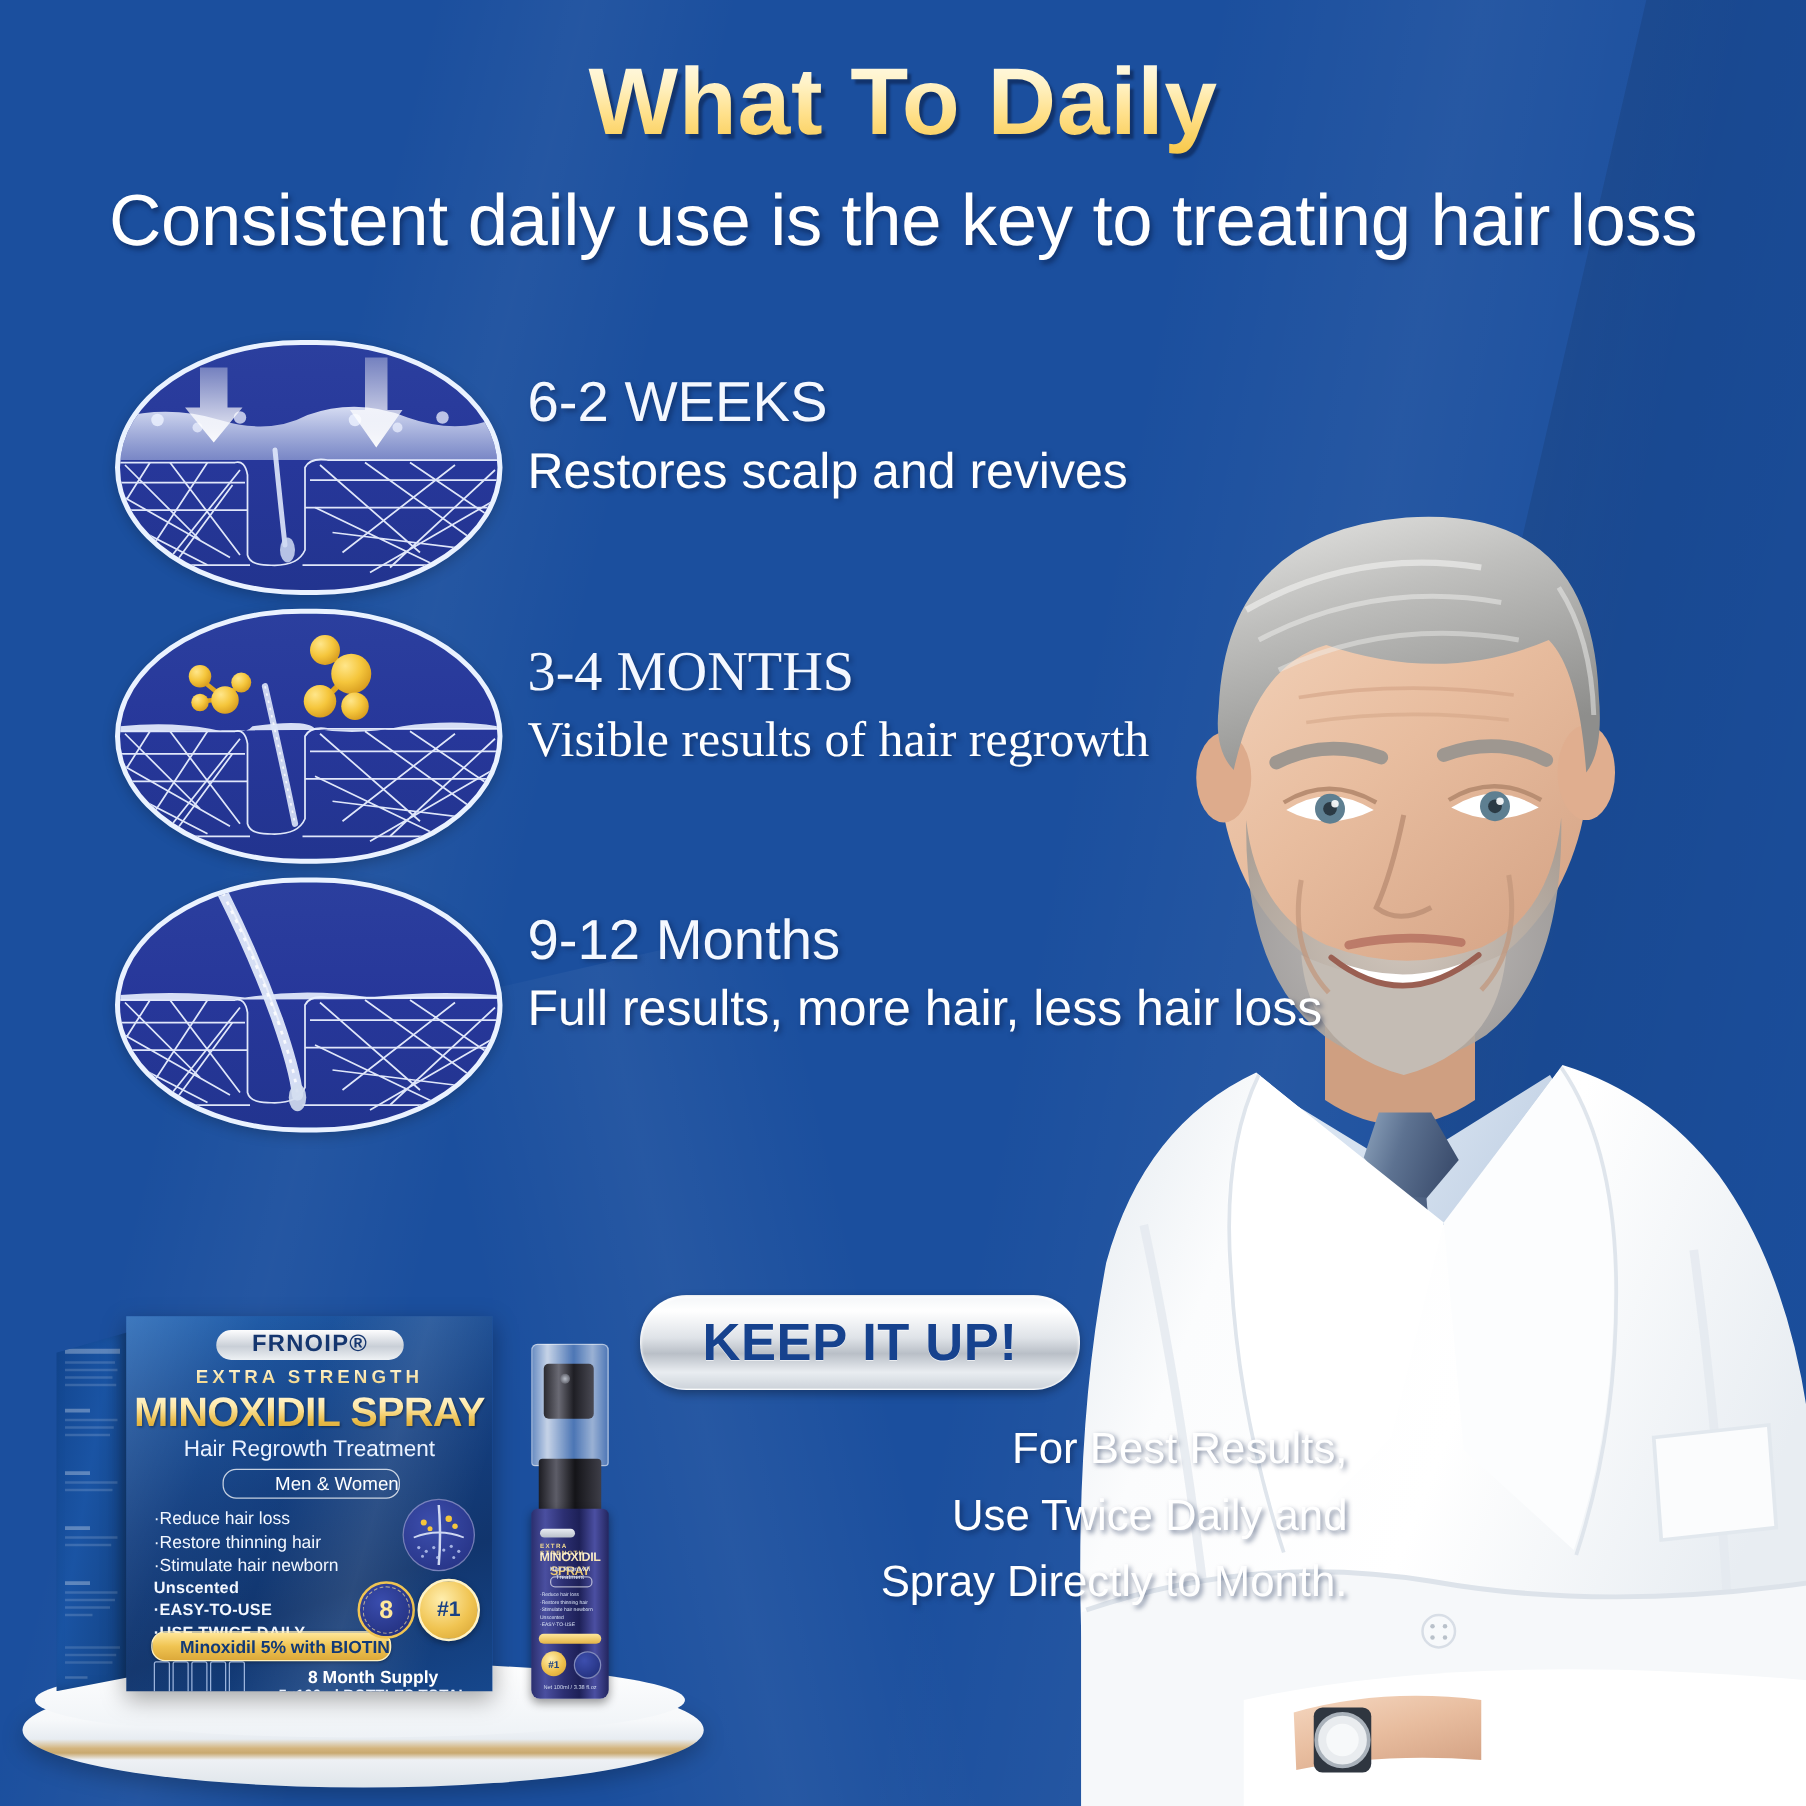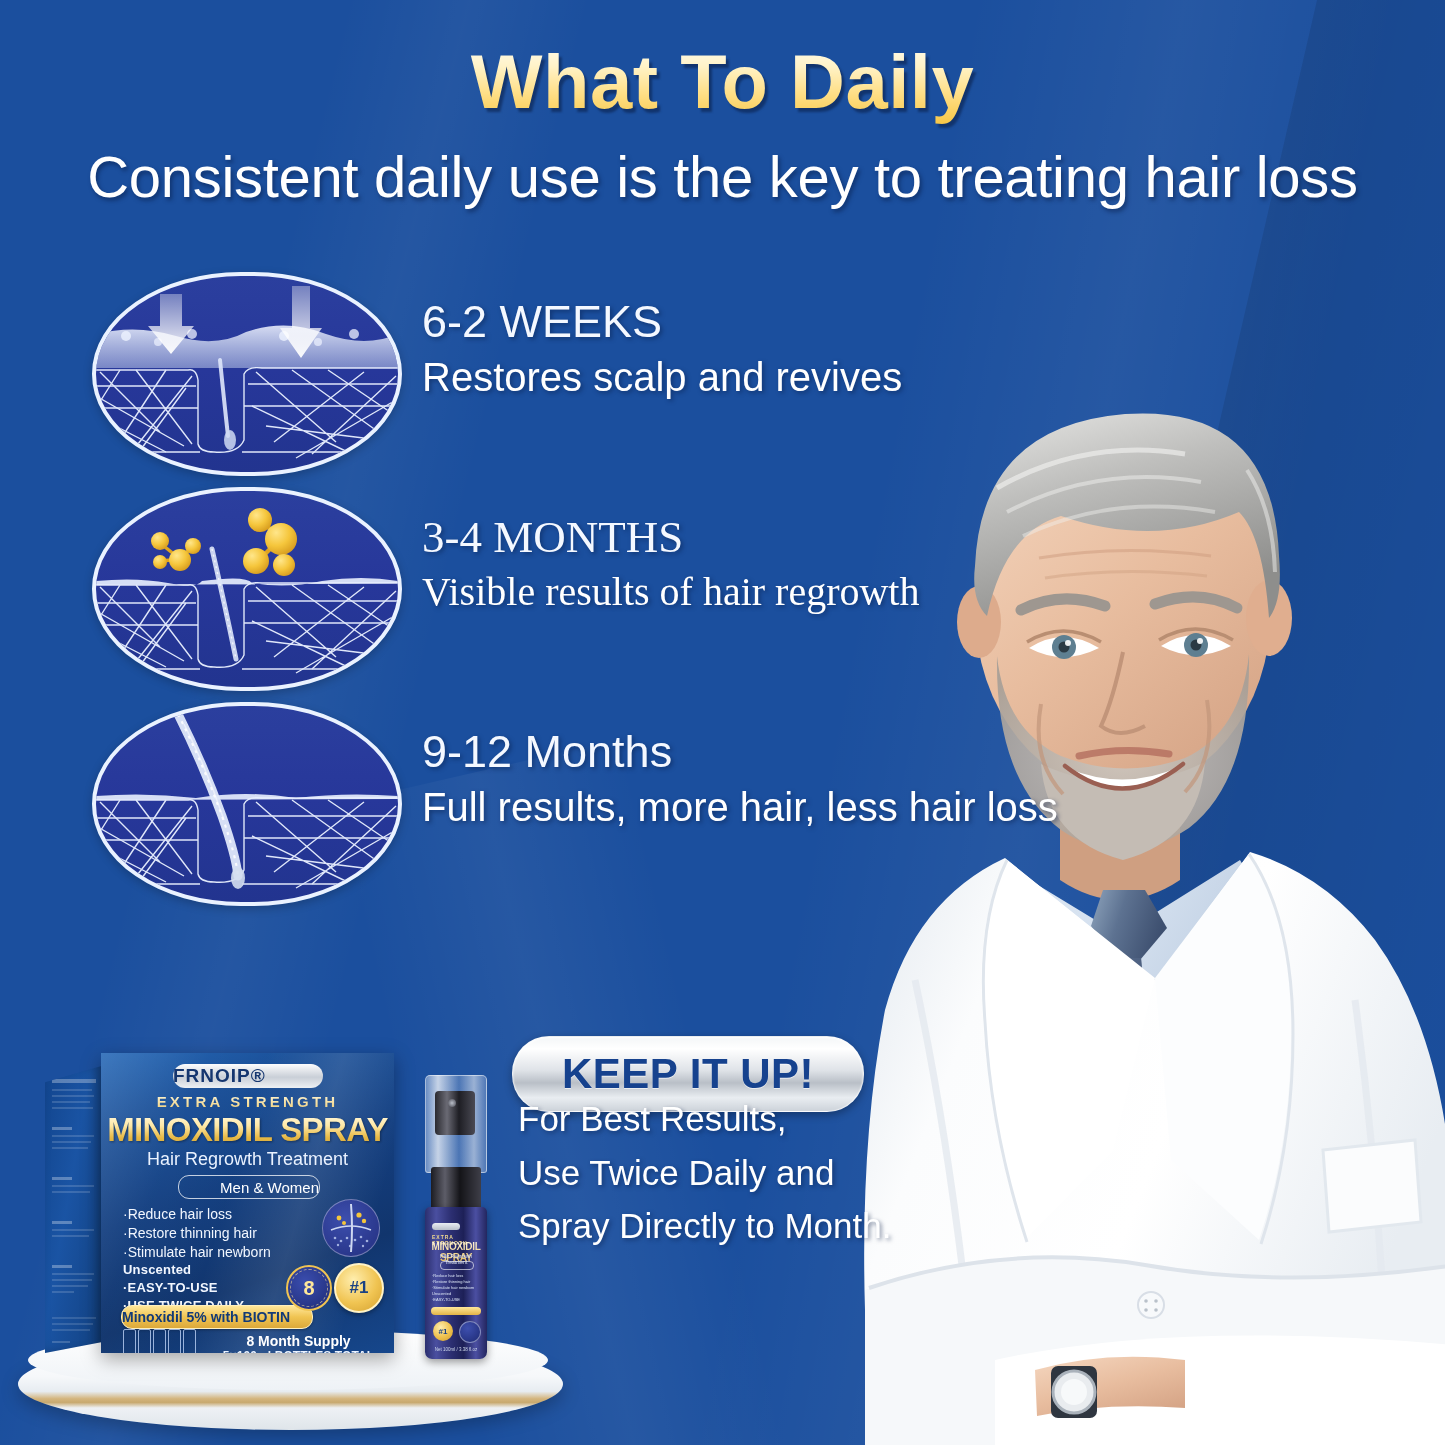--- a/index.html
+++ b/index.html
@@ -82,21 +82,21 @@
     background:linear-gradient(180deg,#f4f6f8 0%,#ffffff 16%,#dfe3e8 45%,#b9bfc7 62%,#e9edf1 82%,#cdd3da 100%);
     box-shadow:0 3px 8px rgba(0,0,0,.32),inset 0 1px 2px rgba(255,255,255,.9);
     display:flex;align-items:center;justify-content:center;
     border:1px solid rgba(255,255,255,.55);
   }
   .pill span{
     font-size:42px;font-weight:bold;color:#16428e;letter-spacing:.5px;
     text-shadow:0 1px 0 rgba(255,255,255,.6);
   }
 
-  .advice{position:absolute;left:518px;top:1092px;width:560px;}
+  .advice{position:absolute;left:518px;top:1132px;width:560px;text-align:right;}
   .advice div{
     font-size:35px;color:#ffffff;line-height:1.53;font-weight:normal;
     text-shadow:2px 2px 4px rgba(8,28,70,.5);
   }
 
   
   .podium{
     position:absolute;left:18px;top:1338px;width:545px;height:92px;
     border-radius:50%;
     background:linear-gradient(180deg,#ffffff 0%,#f6f8fa 42%,#e7ecf1 58%,#d4b57e 66%,#c8a96f 70%,#eef1f5 76%,#dfe5ea 100%);
@@ -123,21 +123,21 @@
       linear-gradient(112deg,rgba(255,255,255,.14) 0%,rgba(255,255,255,.02) 26%,rgba(255,255,255,0) 48%),
       linear-gradient(160deg,#1f63b4 0%,#1a5099 18%,#143f80 44%,#11356d 70%,#16478c 100%);
     box-shadow:0 6px 18px rgba(0,0,0,.35);
     overflow:hidden;color:#fff;
   }
   .boxSheen{position:absolute;top:-40px;left:120px;width:150px;height:420px;transform:rotate(16deg);
     background:linear-gradient(90deg,rgba(255,255,255,0),rgba(255,255,255,.11),rgba(255,255,255,0));}
   .brandPill{
     position:absolute;left:72px;top:11px;width:150px;height:24px;border-radius:12px;
     background:linear-gradient(180deg,#fdfdfe,#c9cfd7 55%,#eef1f4);
-    display:flex;align-items:center;
+    display:flex;align-items:center;justify-content:center;
   }
   .brandPill span{font-size:19px;font-weight:bold;color:#15366f;letter-spacing:1px;}
   .boxExtra{
     position:absolute;left:0;top:40px;width:293px;text-align:center;
     font-size:15px;font-weight:bold;letter-spacing:3.2px;
     background:linear-gradient(180deg,#fff8dd,#f0cf78);
     -webkit-background-clip:text;background-clip:text;-webkit-text-fill-color:transparent;color:transparent;
   }
   .boxMain{
     position:absolute;left:0;top:58px;width:293px;text-align:center;
@@ -155,21 +155,21 @@
     border:1px solid rgba(255,255,255,.75);display:flex;align-items:center;justify-content:flex-end;
   }
   .menPill span{font-size:15px;color:#ffffff;}
   .bullets{position:absolute;left:22px;top:152px;}
   .bullets div{font-size:14px;color:#f2f7ff;line-height:1.37;}
   .bullets2{position:absolute;left:22px;top:208px;}
   .bullets2 div{font-size:13px;color:#f2f7ff;line-height:1.4;font-weight:bold;letter-spacing:.2px;}
   .goldBadge{
     position:absolute;left:20px;top:252px;width:190px;height:22px;border-radius:11px;
     background:linear-gradient(180deg,#ffe79a,#f0c452 50%,#dca93a);
-    border:1px solid #fff0bd;display:flex;align-items:center;justify-content:flex-start;
+    border:1px solid #fff0bd;display:flex;align-items:center;justify-content:flex-end;
     box-shadow:0 1px 3px rgba(0,0,0,.3);
   }
   .goldBadge span{font-size:14px;font-weight:bold;color:#123a77;}
   .supplyTxt{position:absolute;left:110px;top:280px;width:175px;text-align:center;}
   .supplyTxt .l1{font-size:14px;color:#ffffff;font-weight:bold;}
   .supplyTxt .l2{font-size:12px;color:#eaf2ff;font-weight:bold;letter-spacing:.1px;}
   .bottlesIcon{position:absolute;left:22px;top:276px;display:flex;gap:2px;}
   .bottlesIcon i{display:block;width:11px;height:26px;border:1px solid rgba(200,220,255,.75);border-radius:2px 2px 1px 1px;}
   .scalpCircle{
     position:absolute;right:14px;top:146px;width:56px;height:56px;border-radius:50%;

